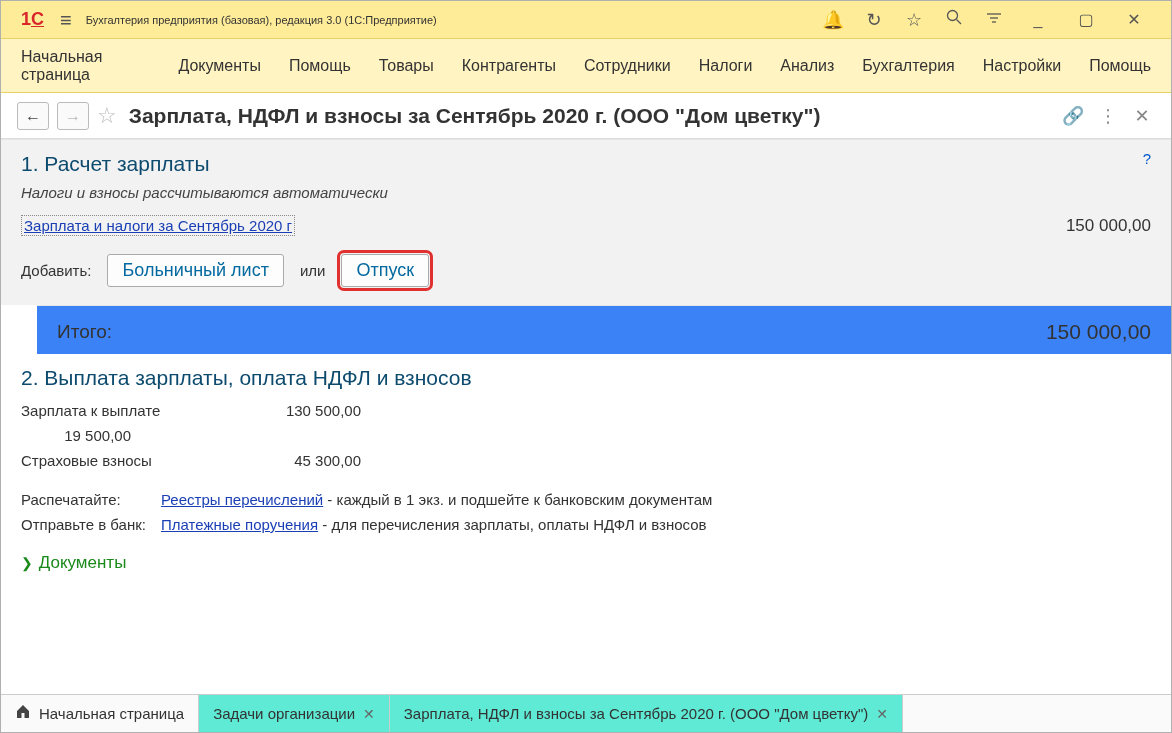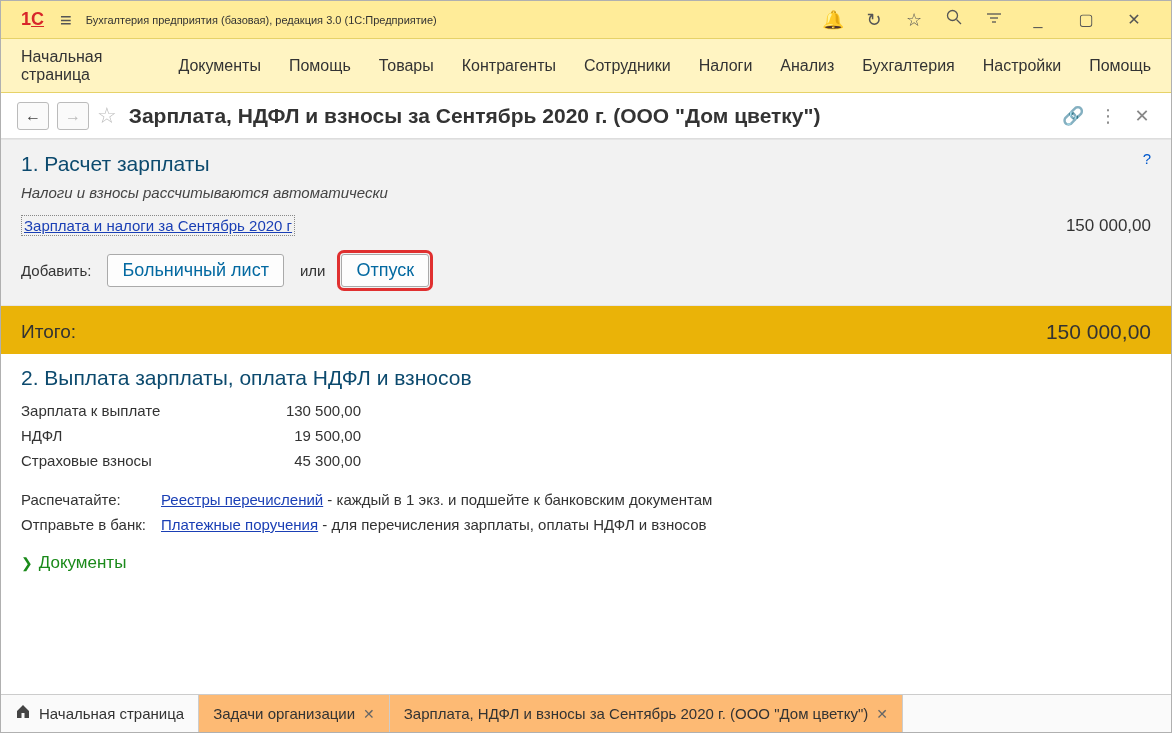--- a/index.html
+++ b/index.html
@@ -89,22 +89,23 @@
 
   .add-row { display:flex; align-items:center; gap:16px; margin-top:18px; font-size:15px;}
   .btn {
     border:1px solid #aaa; background:#fdfdfd; border-radius:3px;
     padding: 5px 14px; font-size:18px; color:#0369a1;
   }
   .btn.highlight { outline: 3px solid #e03030; outline-offset: 1px; }
 
   .total-row {
     display:flex; align-items:center; font-size:19px; color:#333;
-    padding: 14px 20px 10px 20px; background:#eab308;
+    padding: 14px 20px 10px 20px; background:#3b82f6;
     border-top:1px solid #e5e5e5;
+    margin-left:36px;
   }
   .total-row .lbl { font-size:19px;}
   .total-row .val { margin-left:auto; font-size:21px;}
 
   .kv-table { margin-top:6px;}
   .kv-row { display:flex; font-size:15px; padding:4px 0;}
   .kv-row .k { width: 230px; }
   .kv-row .v { width: 110px; text-align:right; }
 
   .print-row{ display:flex; font-size:15px; padding:4px 0; align-items:baseline;}
@@ -117,21 +118,21 @@
   .tabs {
     height: 38px;
     border-top: 1px solid #ccc;
     display:flex;
     align-items:stretch;
     background:#fafafa;
   }
   .tab {
     display:flex; align-items:center; gap:8px;
     padding:0 14px; border-right:1px solid #ccc;
-    font-size:15px; color:#333; background:#fdba74;
+    font-size:15px; color:#333; background:#5eead4;
   }
   .tab.home{ background:#fafafa;}
   .tab .close{ font-size:14px; color:#666;}
   .home-icon{ font-size:17px;}
 </style>
 </head>
 <body>
 
 <div class="titlebar">
   <span class="logo">1<span style="text-decoration:underline">C</span></span>
@@ -209,21 +210,20 @@
 
   <div class="section">
     <div class="section-title">2. Выплата зарплаты, оплата НДФЛ и взносов</div>
 
     <div class="kv-table">
       <div class="kv-row">
         <span class="k">Зарплата к выплате</span>
         <span class="v">130 500,00</span>
       </div>
       <div class="kv-row">
-        <span class="k">НДФЛ</span>
         <span class="v">19 500,00</span>
       </div>
       <div class="kv-row">
         <span class="k">Страховые взносы</span>
         <span class="v">45 300,00</span>
       </div>
     </div>
 
     <div style="height:14px"></div>
 

